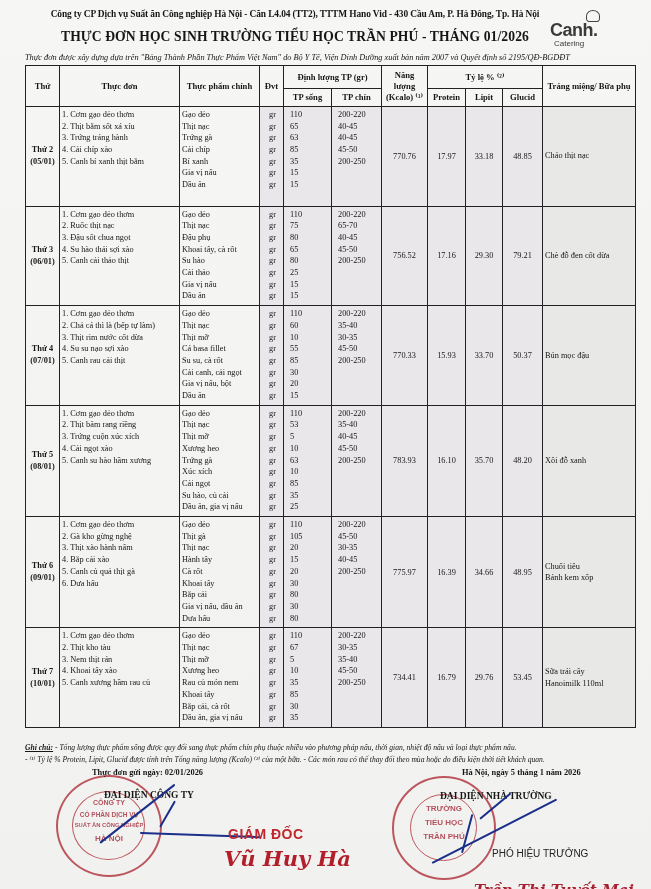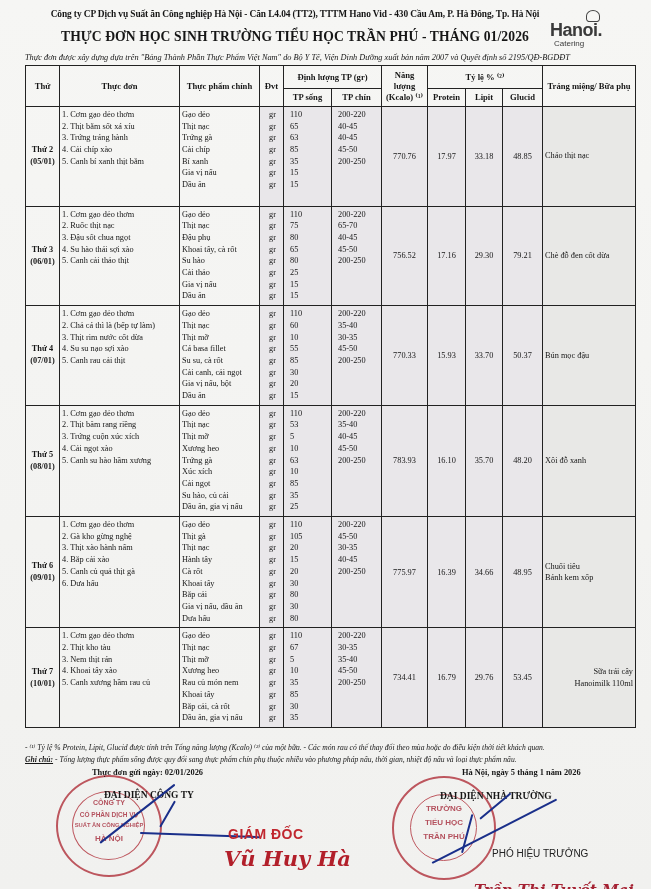--- a/index.html
+++ b/index.html
@@ -112,21 +112,21 @@
 </head>
 <body>
 
 <div class="page">
 
   <div class="company">Công ty CP Dịch vụ Suất ăn Công nghiệp Hà Nội - Căn L4.04 (TT2), TTTM Hano Vid - 430 Cầu Am, P. Hà Đông, Tp. Hà Nội</div>
   <div class="title">THỰC ĐƠN HỌC SINH TRƯỜNG TIỂU HỌC TRẦN PHÚ - THÁNG 01/2026</div>
 
   <div class="logo">
     <span class="logo-hat"></span>
-    <span class="logo-main">Hanoi.</span>
+    <span class="logo-main">Canh.</span>
     <span class="logo-sub">Catering</span>
   </div>
 
   <div class="subtitle">Thực đơn được xây dựng dựa trên "Bảng Thành Phần Thực Phẩm Việt Nam" do Bộ Y Tế, Viện Dinh Dưỡng xuất bản năm 2007 và Quyết định số 2195/QĐ-BGDĐT</div>
 
   <table class="menu">
     <colgroup>
       <col style="width:34px">
       <col style="width:120px">
       <col style="width:80px">
@@ -495,31 +495,31 @@
             <div class="line">200-220</div>
             <div class="line">30-35</div>
             <div class="line">35-40</div>
             <div class="line">45-50</div>
             <div class="line">200-250</div>
           </td>
           <td class="center shade">734.41</td>
           <td class="center shade">16.79</td>
           <td class="center shade">29.76</td>
           <td class="center shade">53.45</td>
-          <td class="dessert" style="text-align: right;">
+          <td class="dessert" style="text-align: left;">
             <div class="line">Sữa trái cây</div>
             <div class="line">Hanoimilk  110ml</div>
           </td>
         </tr>
       </tbody>
   </table>
 
   <div class="notes">
+    <div><span class="u">Ghi chú:</span><span> - Tổng lượng thực phẩm sống được quy đổi sang thực phẩm chín phụ thuộc nhiều vào phương pháp nấu, thời gian, nhiệt độ nấu và loại thực phẩm nấu.</span></div>
     <div>- ⁽¹⁾ Tỷ lệ % Protein, Lipit, Glucid được tính trên Tổng năng lượng (Kcalo) ⁽²⁾  của một bữa. - Các món rau có thể thay đổi theo mùa hoặc do điều kiện thời tiết khách quan.</div>
-    <div><span class="u">Ghi chú:</span><span> - Tổng lượng thực phẩm sống được quy đổi sang thực phẩm chín phụ thuộc nhiều vào phương pháp nấu, thời gian, nhiệt độ nấu và loại thực phẩm nấu.</span></div>
   </div>
 
   <div class="stamp stamp-company">
     <div class="inner"></div>
     <div class="stamp-text" style="top:22px;font-size:7px;">CÔNG TY</div>
     <div class="stamp-text" style="top:34px;font-size:6.5px;">CỔ PHẦN DỊCH VỤ</div>
     <div class="stamp-text" style="top:45px;font-size:5.8px;">SUẤT ĂN CÔNG NGHIỆP</div>
     <div class="stamp-text" style="top:57px;font-size:8px;">HÀ NỘI</div>
   </div>
   <div class="stamp stamp-school">

